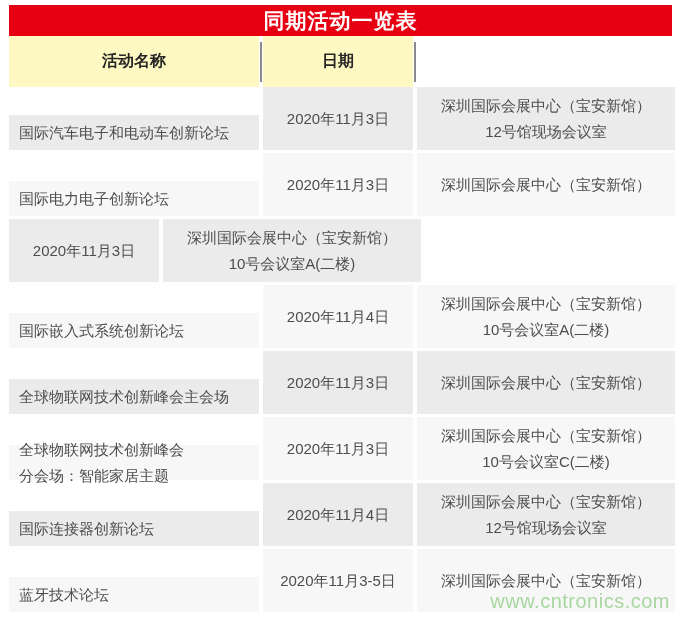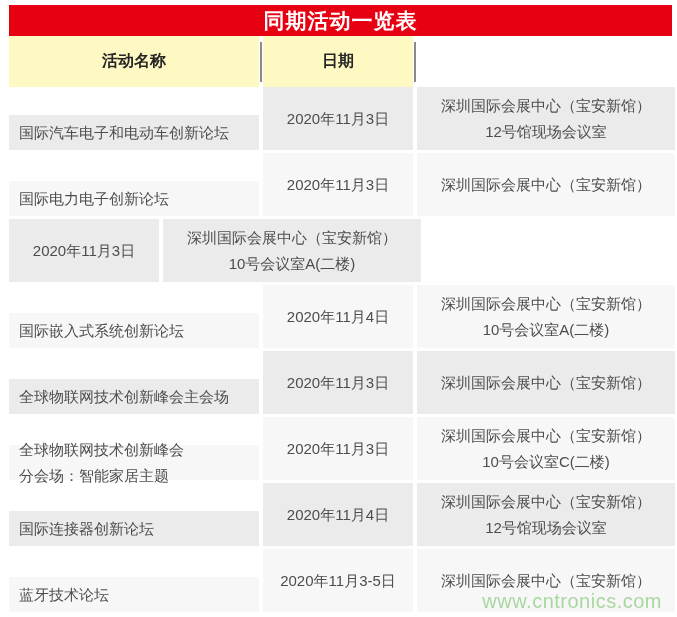--- a/index.html
+++ b/index.html
@@ -100,21 +100,21 @@
     margin-top: 28px;
   }
   .row .col-date, .row .col-loc {
     align-items: center;
     text-align: center;
   }
   .line { display: block; }
   .line:empty { display: none; }
   .watermark {
     position: absolute;
-    right: 15px;
+    right: 7px;
     bottom: 4px;
     font-size: 20px;
     color: var(--watermark-green, #a8d7a0);
     letter-spacing: 0.5px;
     pointer-events: none;
   }
 </style>
 </head>
 <body>
 

